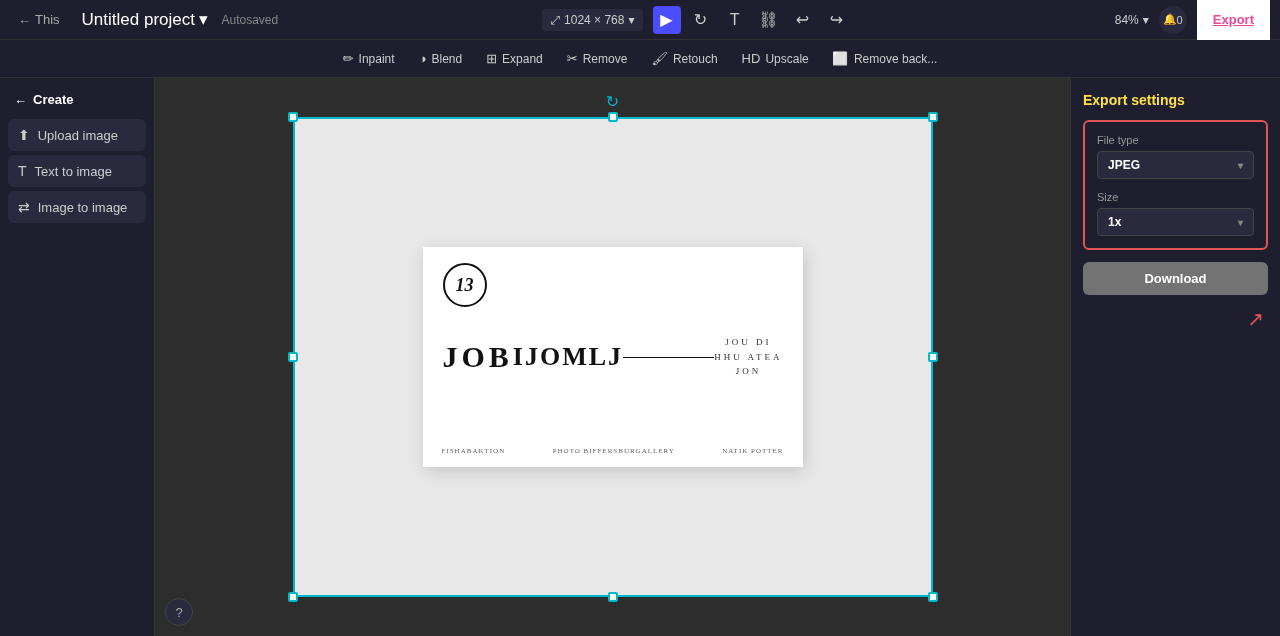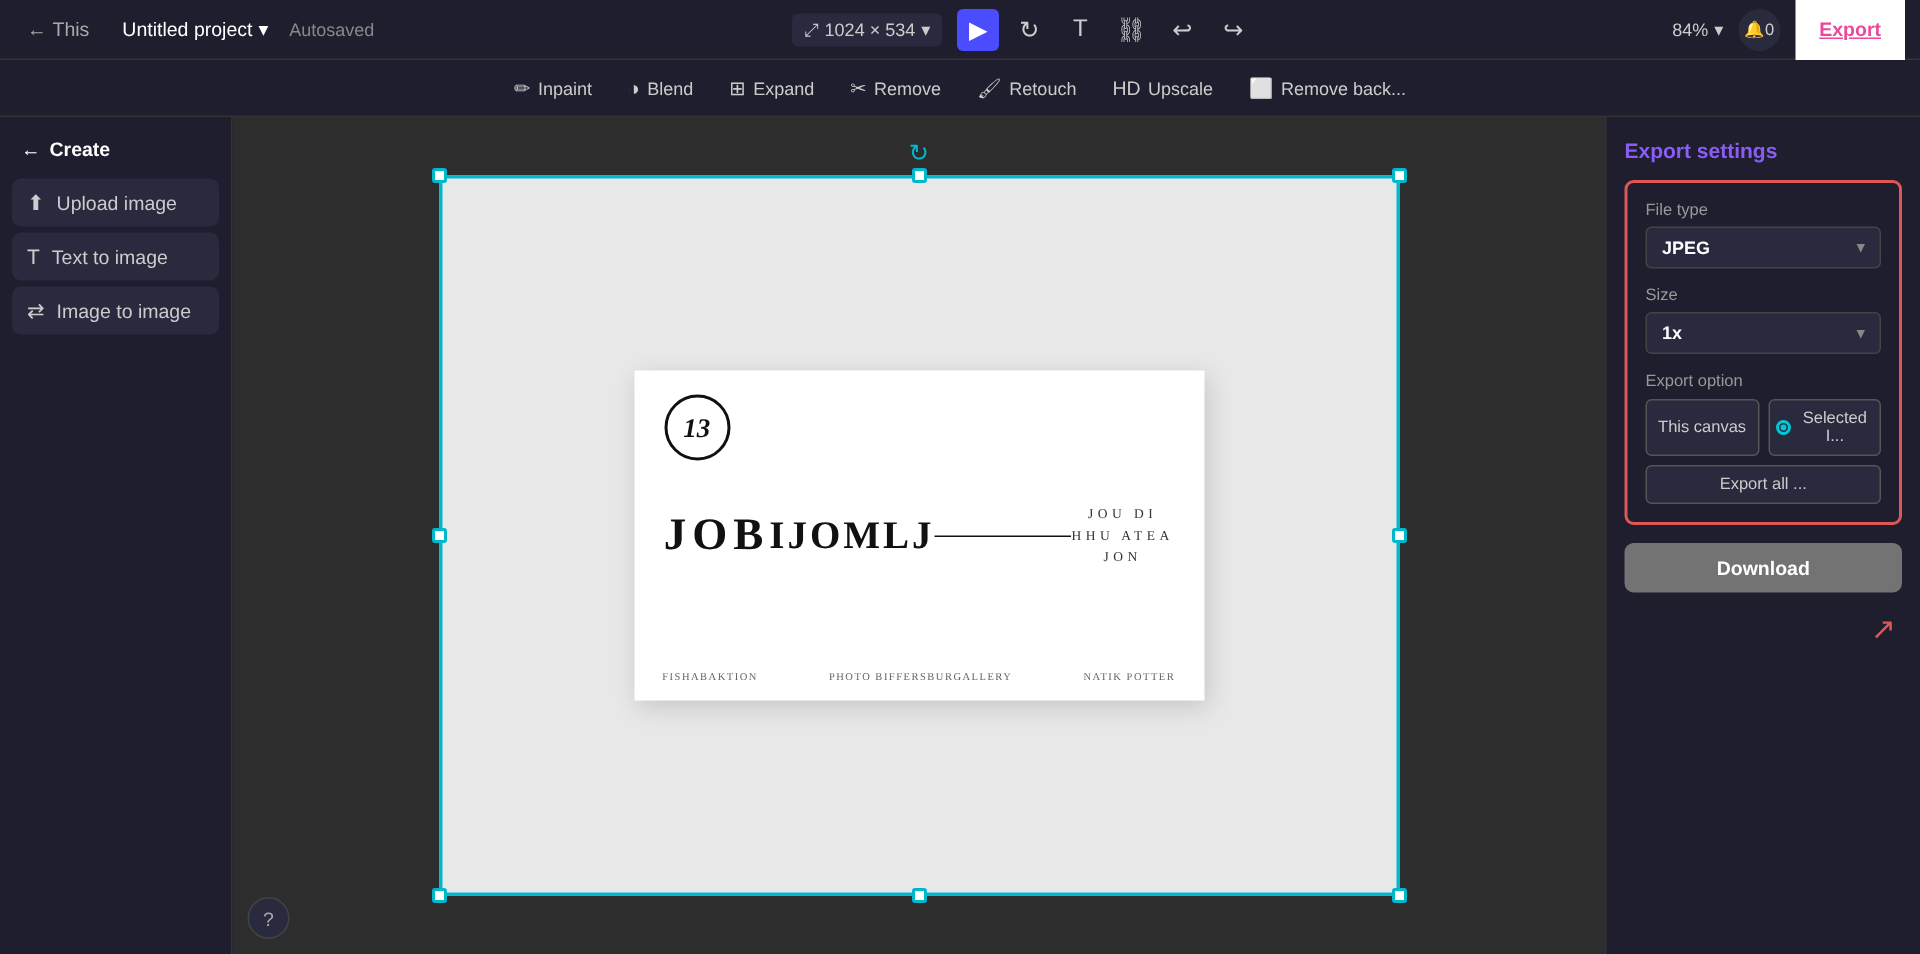--- a/index.html
+++ b/index.html
@@ -37,21 +37,21 @@
       color: #aaa;
       font-size: 13px;
       cursor: pointer;
       padding: 4px 8px;
       border-radius: 4px;
     }
     .project-name {
       display: flex;
       align-items: center;
       gap: 4px;
-      font-size: 13px;
+      font-size: 17px;
       font-weight: 500;
       color: #fff;
       cursor: pointer;
       padding: 4px 6px;
       border-radius: 4px;
     }
     .autosaved {
       font-size: 12px;
       color: #888;
     }
@@ -322,21 +322,21 @@
       background: #1e1e2e;
       border-left: 1px solid #333;
       padding: 14px 12px;
       display: flex;
       flex-direction: column;
       gap: 12px;
     }
     .panel-title {
       font-size: 14px;
       font-weight: 600;
-      color: #8b5cf6;
+      color: #fde047;
     }
 
     
     .export-settings-box {
       border: 2px solid #e05555;
       border-radius: 6px;
       padding: 12px;
       display: flex;
       flex-direction: column;
       gap: 12px;
@@ -467,21 +467,21 @@
     <div class="project-name">
       <span>Untitled project</span>
       <span>▾</span>
     </div>
     <span class="autosaved">Autosaved</span>
   </div>
 
   <div class="topbar-center">
     <div class="canvas-size">
       <span>⤢</span>
-      <span>1024 × 534</span>
+      <span>1024 × 768</span>
       <span>▾</span>
     </div>
     <div class="topbar-tools">
       <button class="tool-btn active">▶</button>
       <button class="tool-btn">↻</button>
       <button class="tool-btn">T</button>
       <button class="tool-btn">⛓</button>
       <button class="tool-btn">↩</button>
       <button class="tool-btn">↪</button>
     </div>
@@ -607,35 +607,20 @@
       </div>
 
       <div>
         <div class="field-label">Size</div>
         <div class="dropdown">
           <span>1x</span>
           <span class="dropdown-arrow">▾</span>
         </div>
       </div>
 
-      <div>
-        <div class="export-option-label">Export option</div>
-        <div class="export-options-row">
-          <div class="option-btn">
-            <span>This canvas</span>
-          </div>
-          <div class="option-btn selected">
-            <div class="radio-dot filled"></div>
-            <span>Selected I...</span>
-          </div>
-        </div>
-        <div style="margin-top:6px;">
-          <div class="export-all-btn">Export all ...</div>
-        </div>
-      </div>
 
     </div>
 
     <button class="download-btn">Download</button>
     <div class="download-arrow">↗</div>
   </div>
 
 </div>
 
 </body></html>

